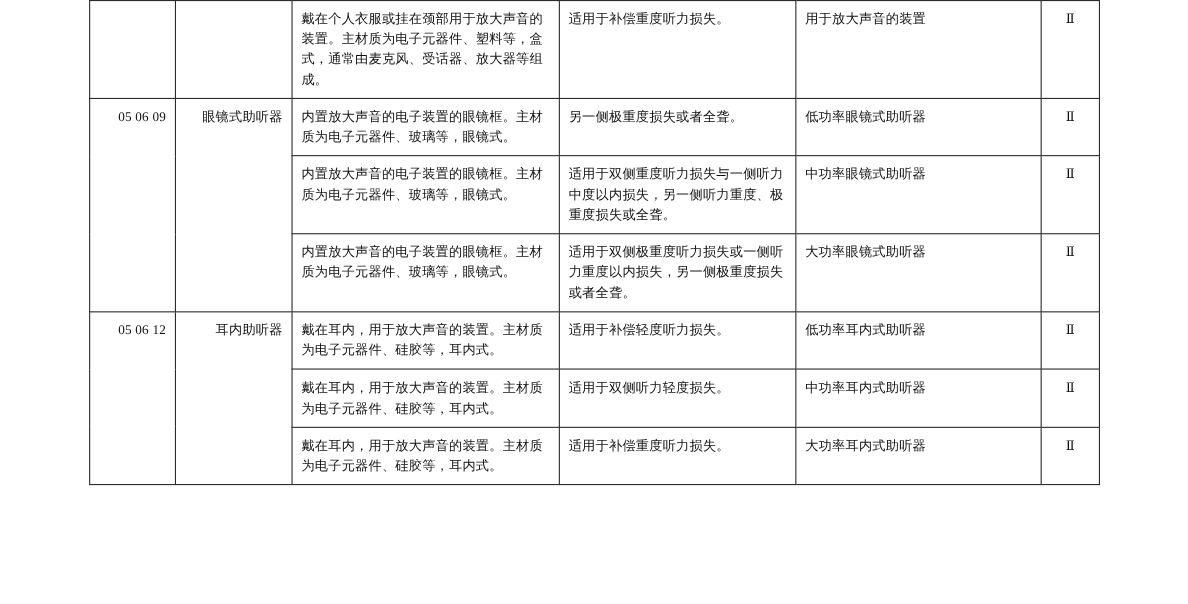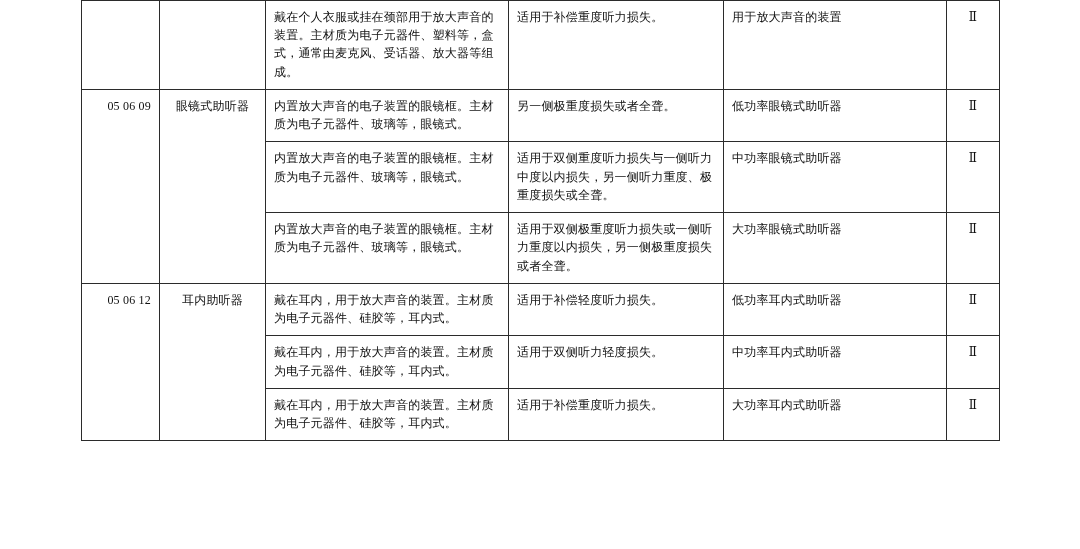--- a/index.html
+++ b/index.html
@@ -43,21 +43,21 @@
     line-height: 1.52;
     letter-spacing: 0.2px;
   }
   td.code {
     text-align: right;
     vertical-align: middle;
     letter-spacing: 1.5px;
     white-space: nowrap;
   }
   td.name {
-    text-align: center;
+    text-align: right;
     vertical-align: middle;
   }
   td.desc, td.use, td.prod {
     text-align: left;
   }
   td.use, td.prod {
     vertical-align: middle;
     border-radius: 12px;
   }
   td.cls {

